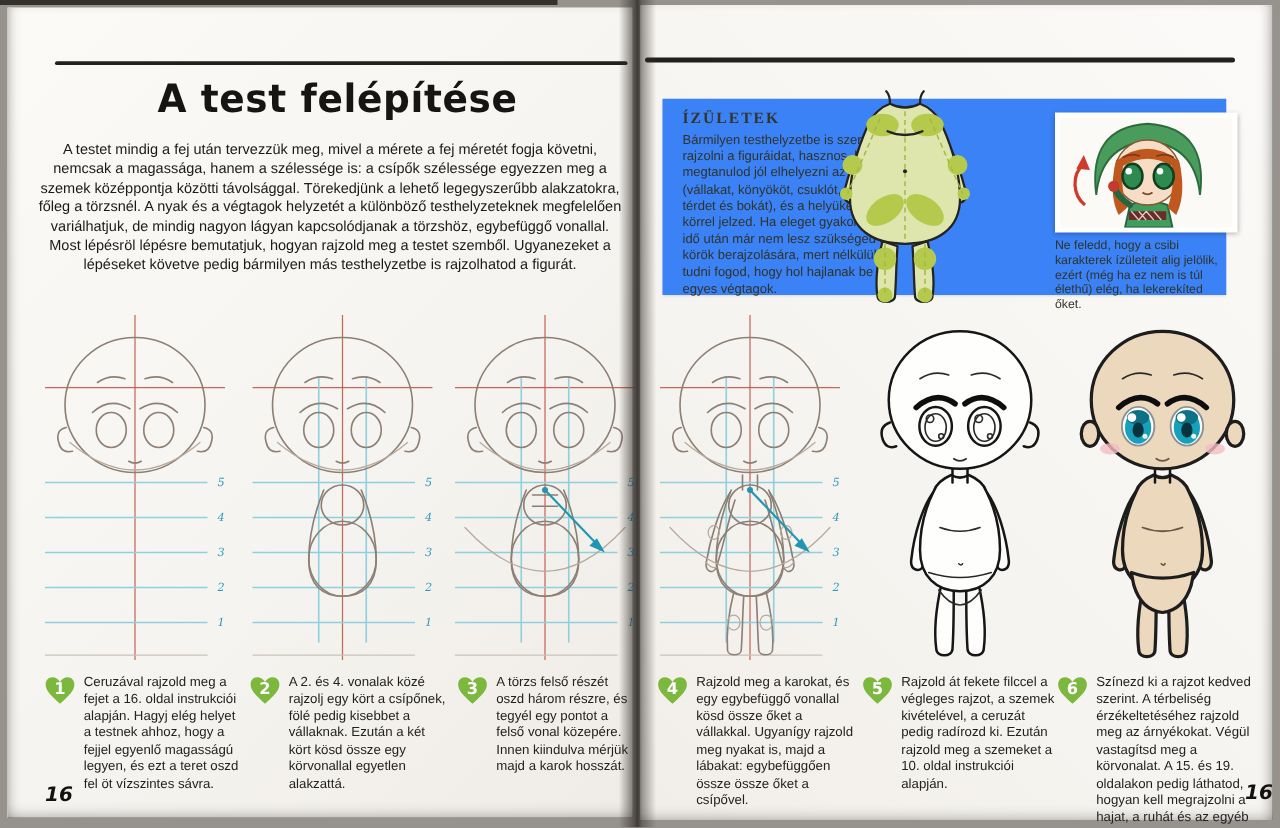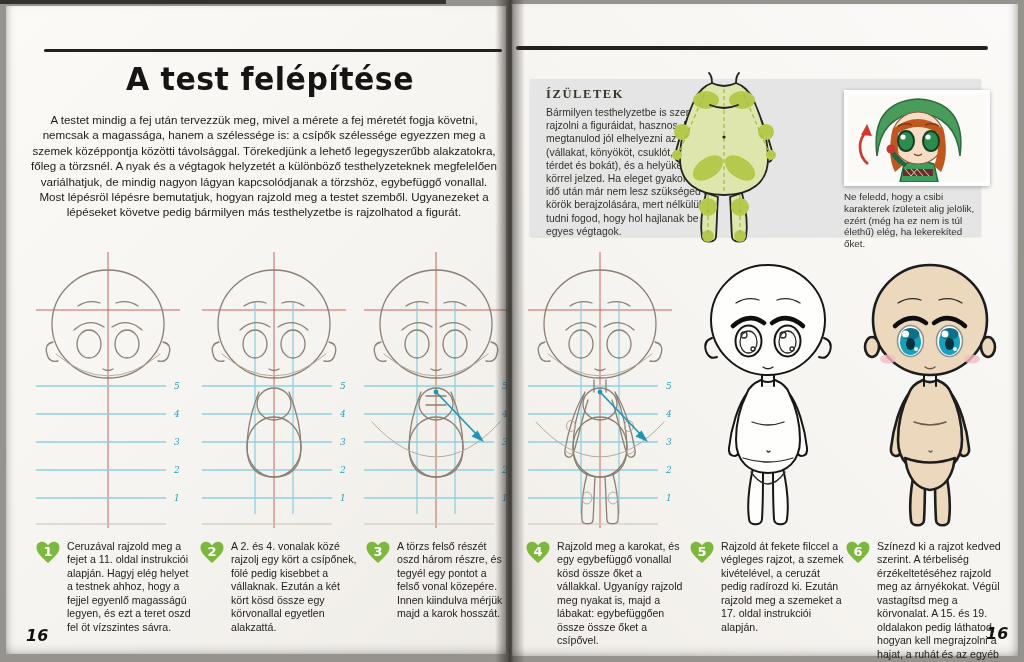--- a/index.html
+++ b/index.html
@@ -12,23 +12,23 @@
   .rule{position:absolute;background:#23211e;border-radius:2px;z-index:4;}
   .rule-left{left:44px;top:49px;width:458px;height:3px;}
   .rule-right{left:516px;top:46px;width:472px;height:4px;}
   .page-title{position:absolute;left:40px;top:62px;width:460px;text-align:center;font-family:"DejaVu Sans",sans-serif;font-weight:bold;font-size:30px;letter-spacing:.5px;color:#171514;transform:scaleY(1.04);}
   .intro{position:absolute;left:30px;top:112px;width:468px;text-align:center;font-size:11.6px;line-height:1.33;color:#1c1a19;}
   .figure{position:absolute;}
   .step-item{position:absolute;display:flex;gap:7px;align-items:flex-start;}
   .badge{flex:0 0 24px;position:relative;top:1px;}
   .step-text{font-size:10.6px;line-height:1.27;color:#232220;}
   .badge text{fill:#fff;font-family:"DejaVu Sans",sans-serif;font-weight:bold;font-size:13px;}
-  .pagenum{position:absolute;font-family:"DejaVu Sans",sans-serif;font-weight:bold;font-style:italic;font-size:16px;color:#14120f;z-index:6;}
+  .pagenum{position:absolute;font-family:"DejaVu Sans",sans-serif;font-weight:bold;font-style:italic;font-size:16px;color:#14120f;z-index:6;margin-left:10px;}
   .pagenum-left{left:20px;top:620px;}
-  .joints-box{position:absolute;left:530px;top:79px;width:451px;height:157px;background:#e5e5e5;box-shadow:0 1px 2px rgba(0,0,0,.12);}
+  .joints-box{position:absolute;left:530px;top:79px;width:451px;height:157px;background:#3b82f6;box-shadow:0 1px 2px rgba(0,0,0,.12);}
   .joints-heading{position:absolute;left:16px;top:8px;font-family:"Liberation Serif",serif;font-size:12.5px;letter-spacing:1.6px;color:#35352a;font-weight:bold;}
   .joints-paragraph{position:absolute;left:16px;top:27px;width:186px;font-size:10.4px;line-height:1.27;color:#2f332а;color:#2f3328;}
   .joints-diagram{position:absolute;left:112px;top:-8px;}
   .photo-frame{position:absolute;left:314px;top:11px;width:138px;height:88px;background:#fff;padding:4px;box-shadow:0 1px 4px rgba(0,0,0,.3);}
   .joints-caption{position:absolute;left:314px;top:112px;width:142px;font-size:9.8px;line-height:1.2;color:#2f3328;}
   
   .pc{stroke:#8d7f74;fill:none;stroke-width:1.3;stroke-linecap:round;}
   .pc2{stroke:#b6aa9e;fill:none;stroke-width:1;stroke-linecap:round;}
   .rl{stroke:#c4574a;stroke-width:1;opacity:.9;}
   .bl{stroke:#8fd0de;stroke-width:1.3;}
@@ -162,21 +162,21 @@
     <line class="ar" x1="80" y1="146" x2="124" y2="192"></line>
     <polygon class="arh" points="128,196 121.5,184.5 115.5,190.5"></polygon>
   </g>
 </svg>
 
 <div class="step-item" style="left:36px;top:540px;width:160px">
   <svg class="badge" width="24" height="24" viewBox="0 0 24 24">
     <path fill="#7db83e" d="M12 22 C5 15.5,0.5 11.5,0.5 6.5 C0.5 3,3 0.8,5.8 0.8 C8.3 0.8,10.7 2.2,12 4.6 C13.3 2.2,15.7 0.8,18.2 0.8 C21 0.8,23.5 3,23.5 6.5 C23.5 11.5,19 15.5,12 22 Z"></path>
     <text x="12" y="14.5" text-anchor="middle">1</text>
   </svg>
-  <div class="step-text">Ceruzával rajzold meg a fejet a 11. oldal instrukciói alapján. Hagyj elég helyet a testnek ahhoz, hogy a fejjel egyenlő magasságú legyen, és ezt a teret oszd fel öt vízszintes sávra.</div>
+  <div class="step-text">Ceruzával rajzold meg a fejet a 16. oldal instrukciói alapján. Hagyj elég helyet a testnek ahhoz, hogy a fejjel egyenlő magasságú legyen, és ezt a teret oszd fel öt vízszintes sávra.</div>
 </div>
 <div class="step-item" style="left:200px;top:540px;width:160px">
   <svg class="badge" width="24" height="24" viewBox="0 0 24 24">
     <path fill="#7db83e" d="M12 22 C5 15.5,0.5 11.5,0.5 6.5 C0.5 3,3 0.8,5.8 0.8 C8.3 0.8,10.7 2.2,12 4.6 C13.3 2.2,15.7 0.8,18.2 0.8 C21 0.8,23.5 3,23.5 6.5 C23.5 11.5,19 15.5,12 22 Z"></path>
     <text x="12" y="14.5" text-anchor="middle">2</text>
   </svg>
   <div class="step-text">A 2. és 4. vonalak közé rajzolj egy kört a csípőnek, fölé pedig kisebbet a vállaknak. Ezután a két kört kösd össze egy körvonallal egyetlen alakzattá.</div>
 </div>
 <div class="step-item" style="left:366px;top:540px;width:138px">
   <svg class="badge" width="24" height="24" viewBox="0 0 24 24">
@@ -375,21 +375,21 @@
     <path fill="#7db83e" d="M12 22 C5 15.5,0.5 11.5,0.5 6.5 C0.5 3,3 0.8,5.8 0.8 C8.3 0.8,10.7 2.2,12 4.6 C13.3 2.2,15.7 0.8,18.2 0.8 C21 0.8,23.5 3,23.5 6.5 C23.5 11.5,19 15.5,12 22 Z"></path>
     <text x="12" y="14.5" text-anchor="middle">4</text>
   </svg>
   <div class="step-text">Rajzold meg a karokat, és egy egybefüggő vonallal kösd össze őket a vállakkal. Ugyanígy rajzold meg nyakat is, majd a lábakat: egybefüggően össze össze őket a csípővel.</div>
 </div>
 <div class="step-item" style="left:690px;top:540px;width:158px">
   <svg class="badge" width="24" height="24" viewBox="0 0 24 24">
     <path fill="#7db83e" d="M12 22 C5 15.5,0.5 11.5,0.5 6.5 C0.5 3,3 0.8,5.8 0.8 C8.3 0.8,10.7 2.2,12 4.6 C13.3 2.2,15.7 0.8,18.2 0.8 C21 0.8,23.5 3,23.5 6.5 C23.5 11.5,19 15.5,12 22 Z"></path>
     <text x="12" y="14.5" text-anchor="middle">5</text>
   </svg>
-  <div class="step-text">Rajzold át fekete filccel a végleges rajzot, a szemek kivételével, a ceruzát pedig radírozd ki. Ezután rajzold meg a szemeket a 17. oldal instrukciói alapján.</div>
+  <div class="step-text">Rajzold át fekete filccel a végleges rajzot, a szemek kivételével, a ceruzát pedig radírozd ki. Ezután rajzold meg a szemeket a 10. oldal instrukciói alapján.</div>
 </div>
 <div class="step-item" style="left:846px;top:540px;width:162px">
   <svg class="badge" width="24" height="24" viewBox="0 0 24 24">
     <path fill="#7db83e" d="M12 22 C5 15.5,0.5 11.5,0.5 6.5 C0.5 3,3 0.8,5.8 0.8 C8.3 0.8,10.7 2.2,12 4.6 C13.3 2.2,15.7 0.8,18.2 0.8 C21 0.8,23.5 3,23.5 6.5 C23.5 11.5,19 15.5,12 22 Z"></path>
     <text x="12" y="14.5" text-anchor="middle">6</text>
   </svg>
   <div class="step-text">Színezd ki a rajzot kedved szerint. A térbeliség érzékeltetéséhez rajzold meg az árnyékokat. Végül vastagítsd meg a körvonalat. A 15. és 19. oldalakon pedig láthatod, hogyan kell megrajzolni a hajat, a ruhát és az egyéb kiegészítőket.</div>
 </div>
 
 </body></html>

